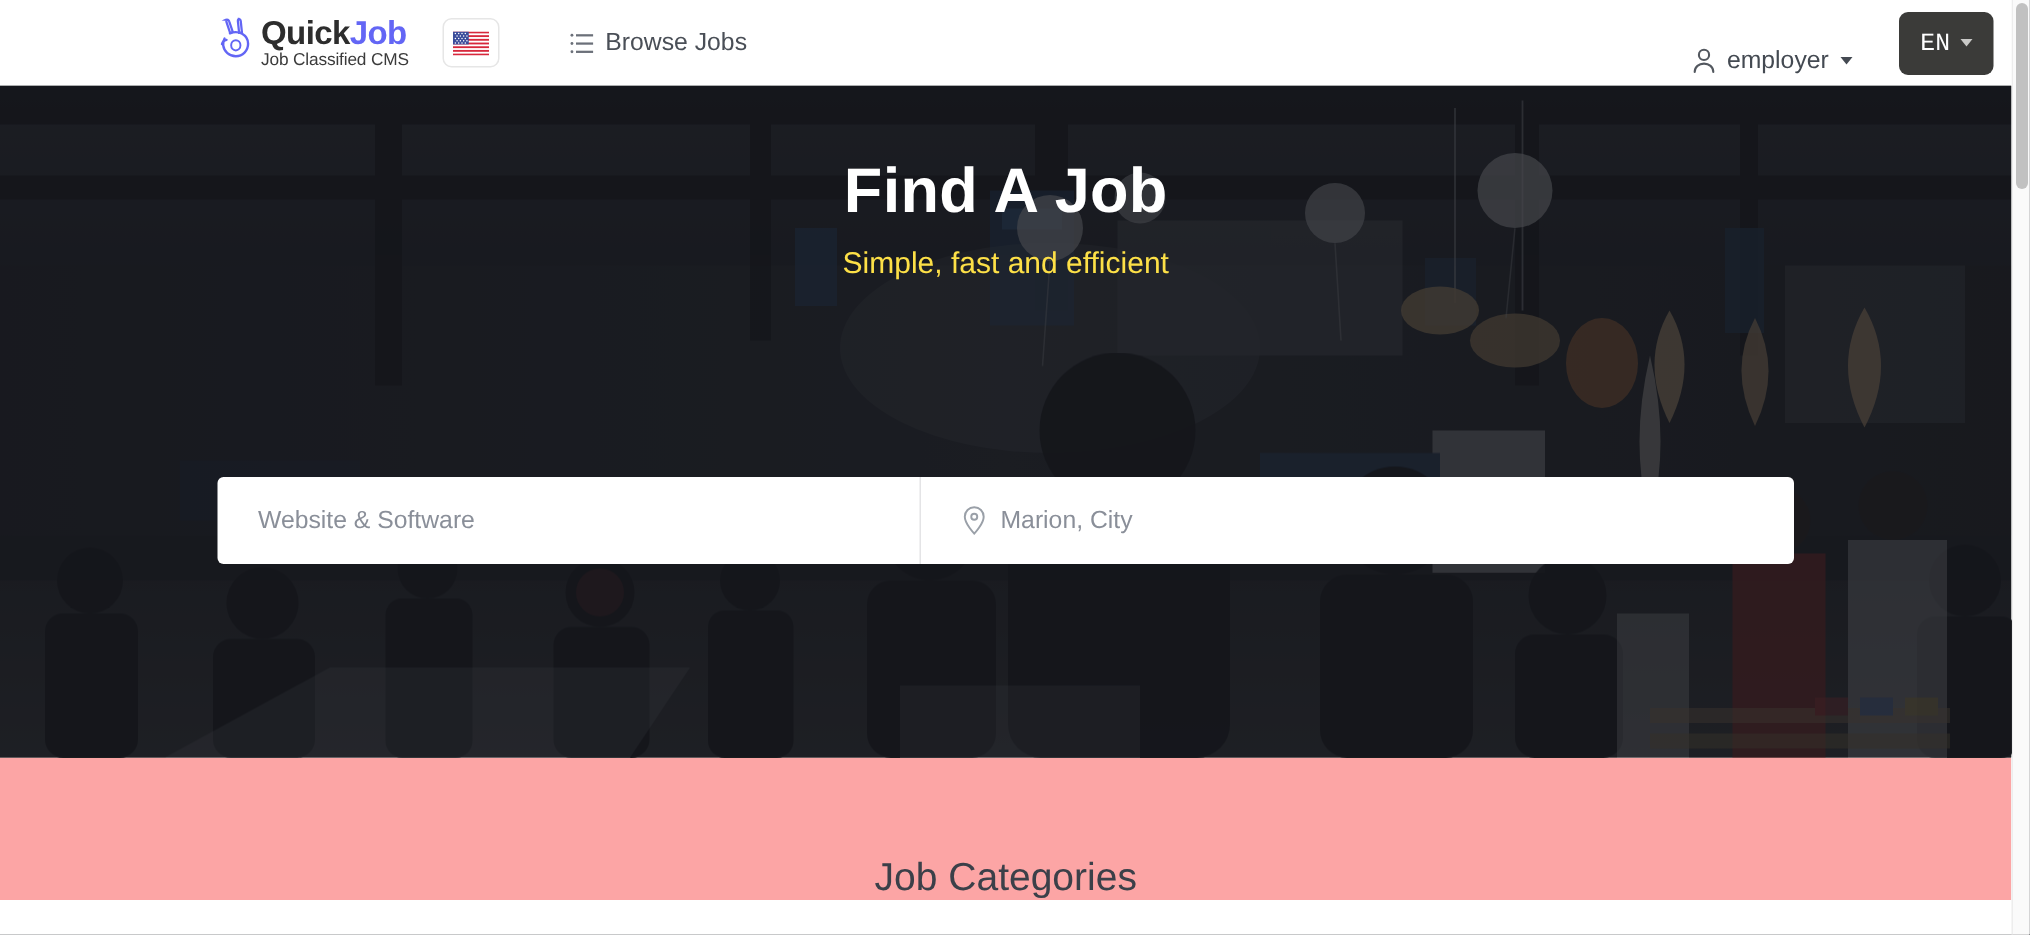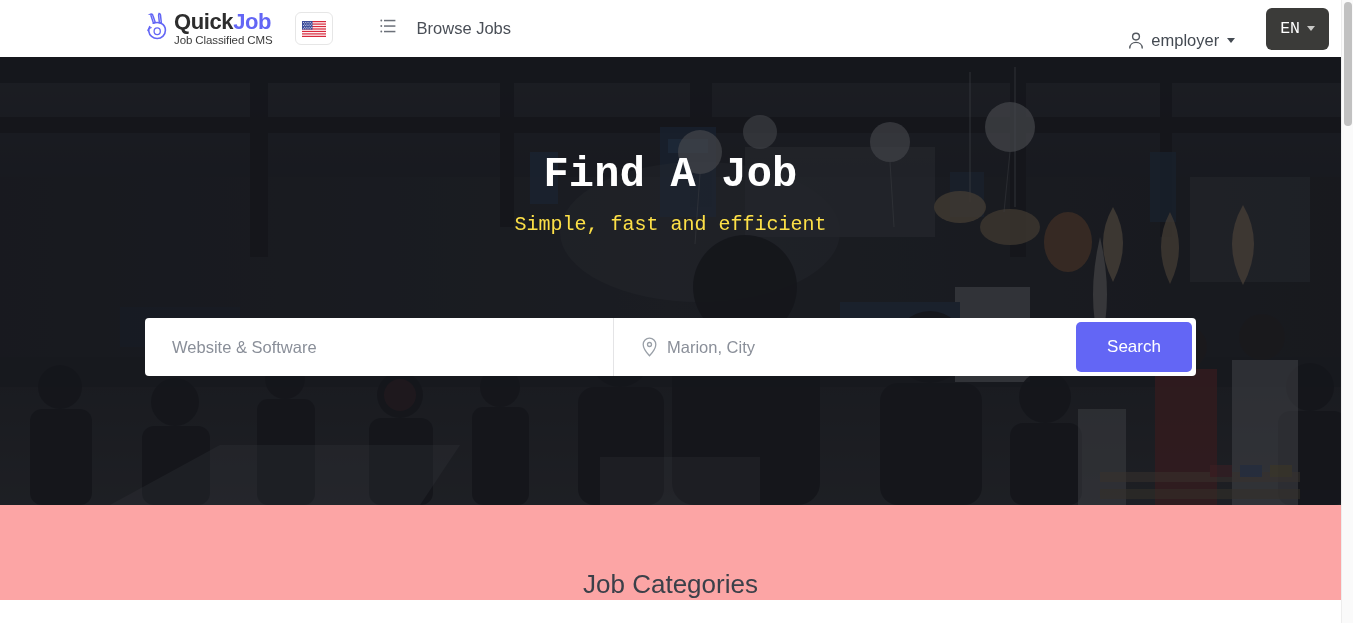--- a/index.html
+++ b/index.html
@@ -60,21 +60,22 @@
     border: 1px solid #e6e6e6;
     border-radius: 6px;
     background: #fff;
     display: flex; align-items: center; justify-content: center;
     cursor: pointer;
   }
   .flag-svg { width: 24px; height: 16px; display: block; }
   .browse-jobs {
     margin-left: 47px;
     display: flex;
-    gap: 21px;
+    align-items: center;
+    gap: 8px;
     color: #4a4f57;
     font-size: 16.5px;
     cursor: pointer;
     white-space: nowrap;
   }
   .list-icon { width: 16px; height: 14px; display: block; }
 
   .header-right {
     margin-left: auto;
     margin-right: 12px;
@@ -149,22 +150,21 @@
   }
   .hero-shade {
     position: absolute;
     inset: 0;
     background: rgba(20,22,27,0.74);
   }
   .hero-inner {
     position: relative;
     z-index: 2;
     text-align: center;
-    padding-top: 94px;
-    font-family: Liberation Mono, monospace;
+    padding-top: 46px;
   }
   .hero-title {
     color: #ffffff;
     font-size: 42px;
     font-weight: bold;
     letter-spacing: 0.2px;
   }
   .hero-sub {
     color: #fde047;
     font-size: 20px;
@@ -486,21 +486,20 @@
     <div class="sb-divider"></div>
     <div class="sb-field sb-location">
       <span>
         <svg class="pin-icon" viewBox="0 0 17 20" aria-hidden="true">
           <path d="M8.5 1.2c3.5 0 6.3 2.8 6.3 6.3 0 4.6-6.3 11.3-6.3 11.3S2.2 12.1 2.2 7.5c0-3.5 2.8-6.3 6.3-6.3z" fill="none" stroke="#9aa0a8" stroke-width="1.3"></path>
           <circle cx="8.5" cy="7.5" r="2" fill="none" stroke="#9aa0a8" stroke-width="1.3"></circle>
         </svg>
       </span>
       <input class="sb-input" type="text" placeholder="Marion, City" style="">
     </div>
-    <button class="search-btn">Search</button>
   </div>
 
   <section class="categories">
     <h2 class="cat-title">Job Categories</h2>
   </section>
 
 </div>
 
 <div class="scrollbar">
   <div class="scroll-thumb"></div>

